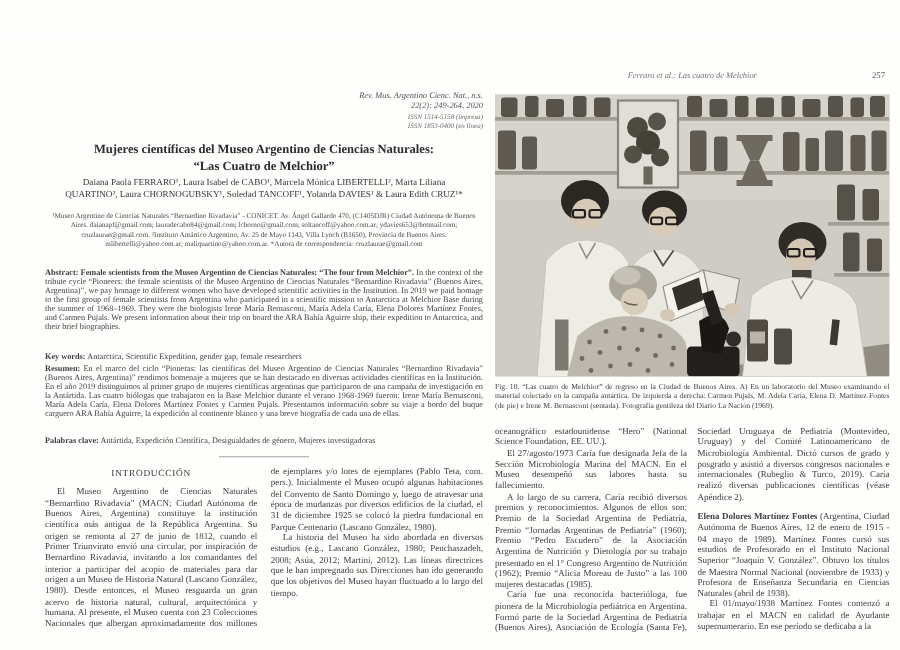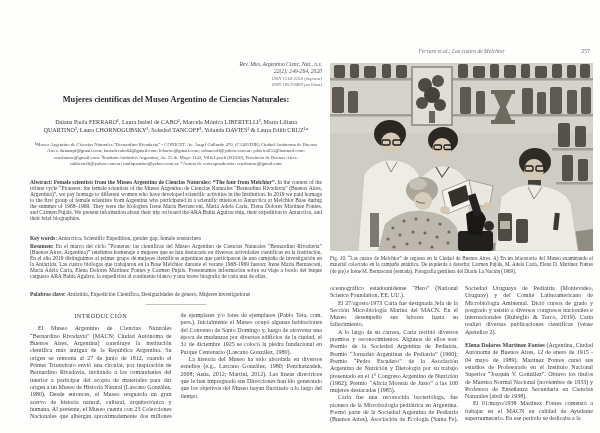--- a/index.html
+++ b/index.html
@@ -104,20 +104,21 @@
 
   <div class="journal-ref">
     <div>Rev. Mus. Argentino Cienc. Nat., n.s.</div>
     <div>22(2): 249-264, 2020</div>
     <div class="issn">ISSN 1514-5158 (impresa)</div>
     <div class="issn">ISSN 1853-0400 (en línea)</div>
   </div>
 
   <div class="article-title">
     <div>Mujeres científicas del Museo Argentino de Ciencias Naturales:</div>
+    <div>“Las Cuatro de Melchior”</div>
   </div>
 
   <div class="authors">Daiana Paola FERRARO¹, Laura Isabel de CABO¹, Marcela Mónica LIBERTELLI², Marta Liliana QUARTINO², Laura CHORNOGUBSKY¹, Soledad TANCOFF¹, Yolanda DAVIES¹ &amp; Laura Edith CRUZ¹*</div>
 
   <div class="affiliations">¹Museo Argentino de Ciencias Naturales “Bernardino Rivadavia” - CONICET. Av. Ángel Gallardo 470, (C1405DJR) Ciudad Autónoma de Buenos Aires. daianapf@gmail.com; lauradecabo84@gmail.com; lchorno@gmail.com; soltancoff@yahoo.com.ar; ydavies653@hotmail.com; cruzlaurae@gmail.com. ²Instituto Antártico Argentino, Av. 25 de Mayo 1143, Villa Lynch (B1650), Provincia de Buenos Aires. mlibertelli@yahoo.com.ar; maliquartino@yahoo.com.ar. *Autora de correspondencia: cruzlaurae@gmail.com</div>
 
   <div class="abstract-block">
     <span class="bold">Abstract: Female scientists from the Museo Argentino de Ciencias Naturales: “The four from Melchior”.</span><span> In the context of the tribute cycle “Pioneers: the female scientists of the Museo Argentino de Ciencias Naturales “Bernardino Rivadavia” (Buenos Aires, Argentina)”, we pay homage to different women who have developed scientific activities in the Institution. In 2019 we paid homage to the first group of female scientists from Argentina who participated in a scientific mission to Antarctica at Melchior Base during the summer of 1968–1969. They were the biologists Irene María Bernasconi, María Adela Caría, Elena Dolores Martínez Fontes, and Carmen Pujals. We present information about their trip on board the ARA Bahía Aguirre ship, their expedition to Antarctica, and their brief biographies.</span>
   </div>
 

